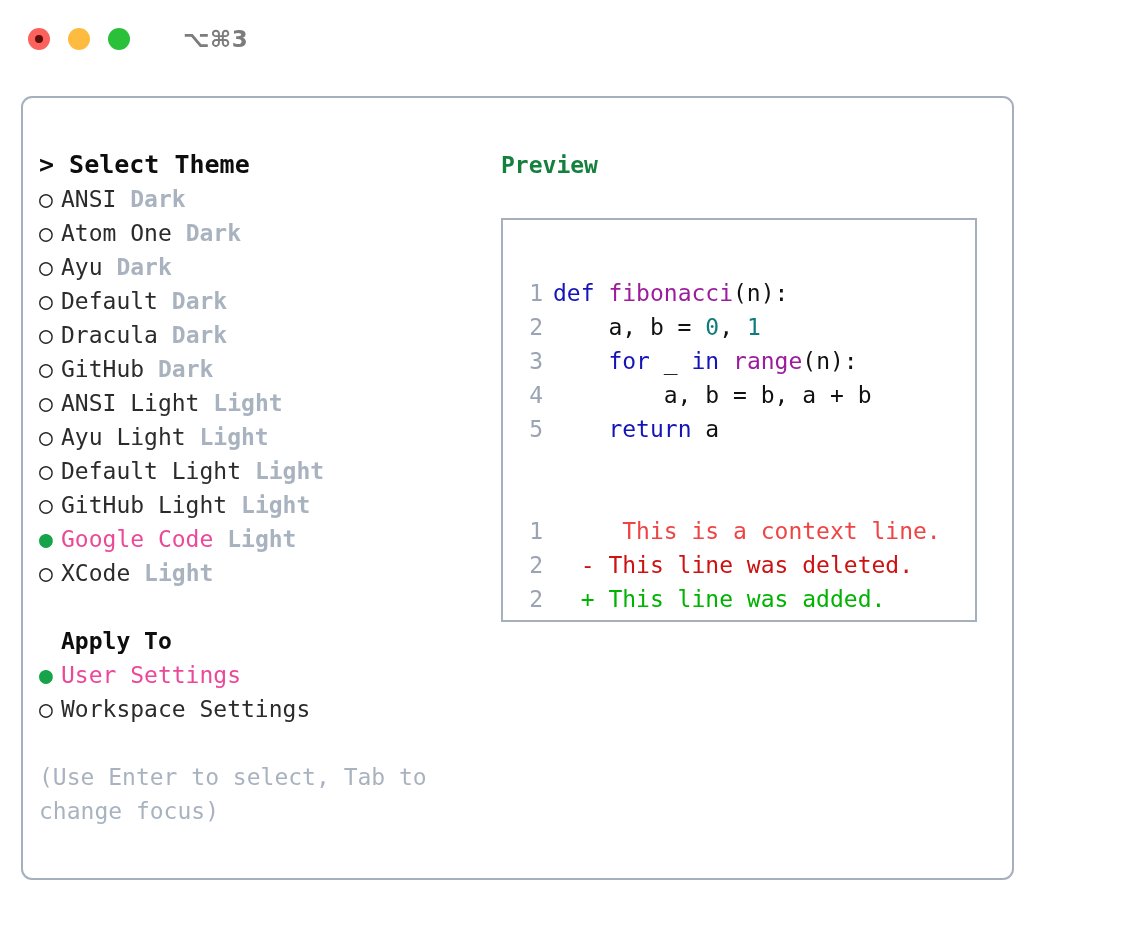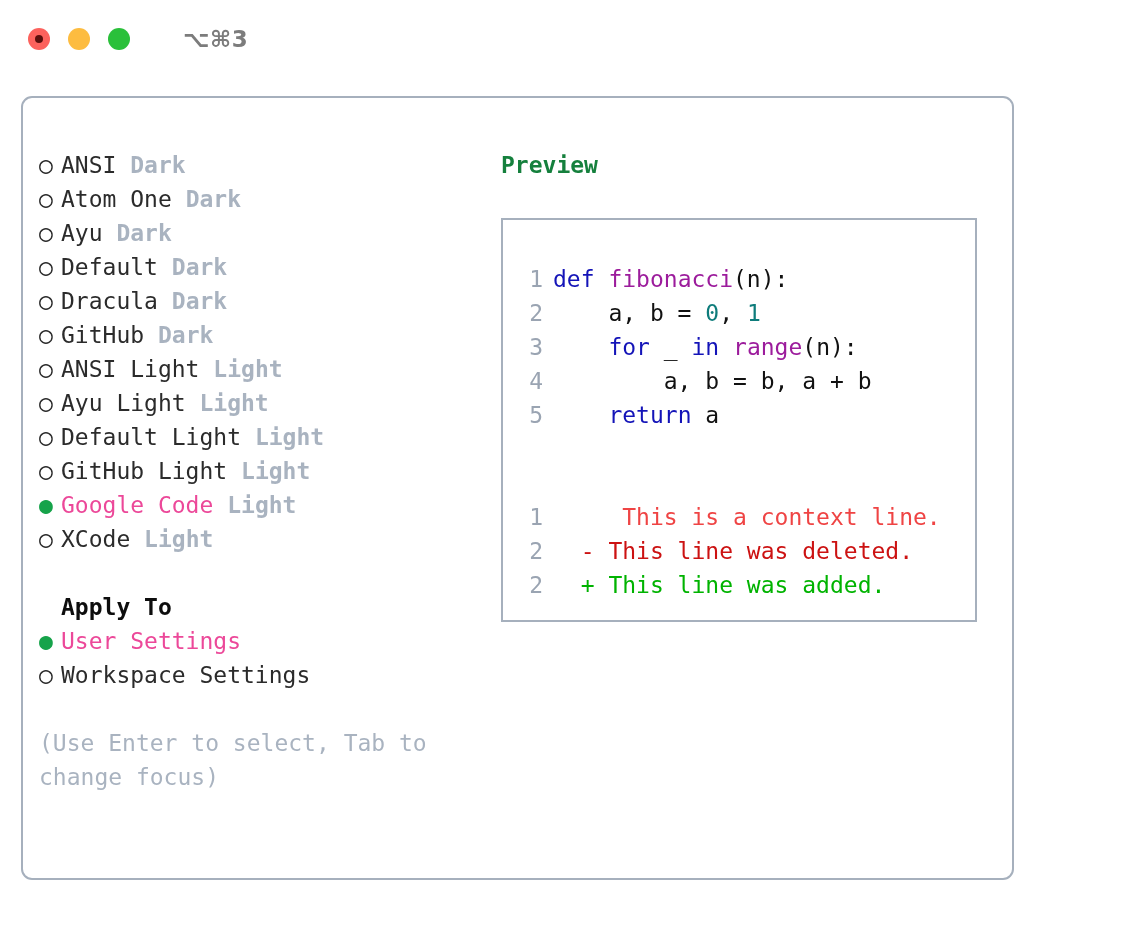--- a/index.html
+++ b/index.html
@@ -154,21 +154,21 @@
     white-space: pre;
     font-family: "DejaVu Sans Mono", monospace;
   }
   .preview-box {
     margin-top: 36px;
     width: 476px;
     height: 404px;
     border: 2px solid #a6b0bd;
     box-sizing: border-box;
     background: #ffffff;
-    padding: 42px 0 0 16px;
+    padding: 56px 0 0 16px;
   }
   .code-line {
     font-size: 23px;
     line-height: 34px;
     white-space: pre;
     font-family: "DejaVu Sans Mono", monospace;
   }
   .lineno {
     display: inline-block;
     width: 24px;
@@ -197,20 +197,21 @@
       <span class="light green"></span>
     </div>
     <span class="shortcut">⌥⌘3</span>
   </div>
 
   <div class="panel">
     <div class="panel-inner">
 
       <div class="left-col">
 
+        <div class="heading">&gt; Select Theme</div>
 
         <ul class="theme-list" id="theme-list">
             <li class="row"><span class="bullet">○</span><span class="label">ANSI</span><span> </span><span class="variant">Dark</span></li>
             <li class="row"><span class="bullet">○</span><span class="label">Atom One</span><span> </span><span class="variant">Dark</span></li>
             <li class="row"><span class="bullet">○</span><span class="label">Ayu</span><span> </span><span class="variant">Dark</span></li>
             <li class="row"><span class="bullet">○</span><span class="label">Default</span><span> </span><span class="variant">Dark</span></li>
             <li class="row"><span class="bullet">○</span><span class="label">Dracula</span><span> </span><span class="variant">Dark</span></li>
             <li class="row"><span class="bullet">○</span><span class="label">GitHub</span><span> </span><span class="variant">Dark</span></li>
             <li class="row"><span class="bullet">○</span><span class="label">ANSI Light</span><span> </span><span class="variant">Light</span></li>
             <li class="row"><span class="bullet">○</span><span class="label">Ayu Light</span><span> </span><span class="variant">Light</span></li>

